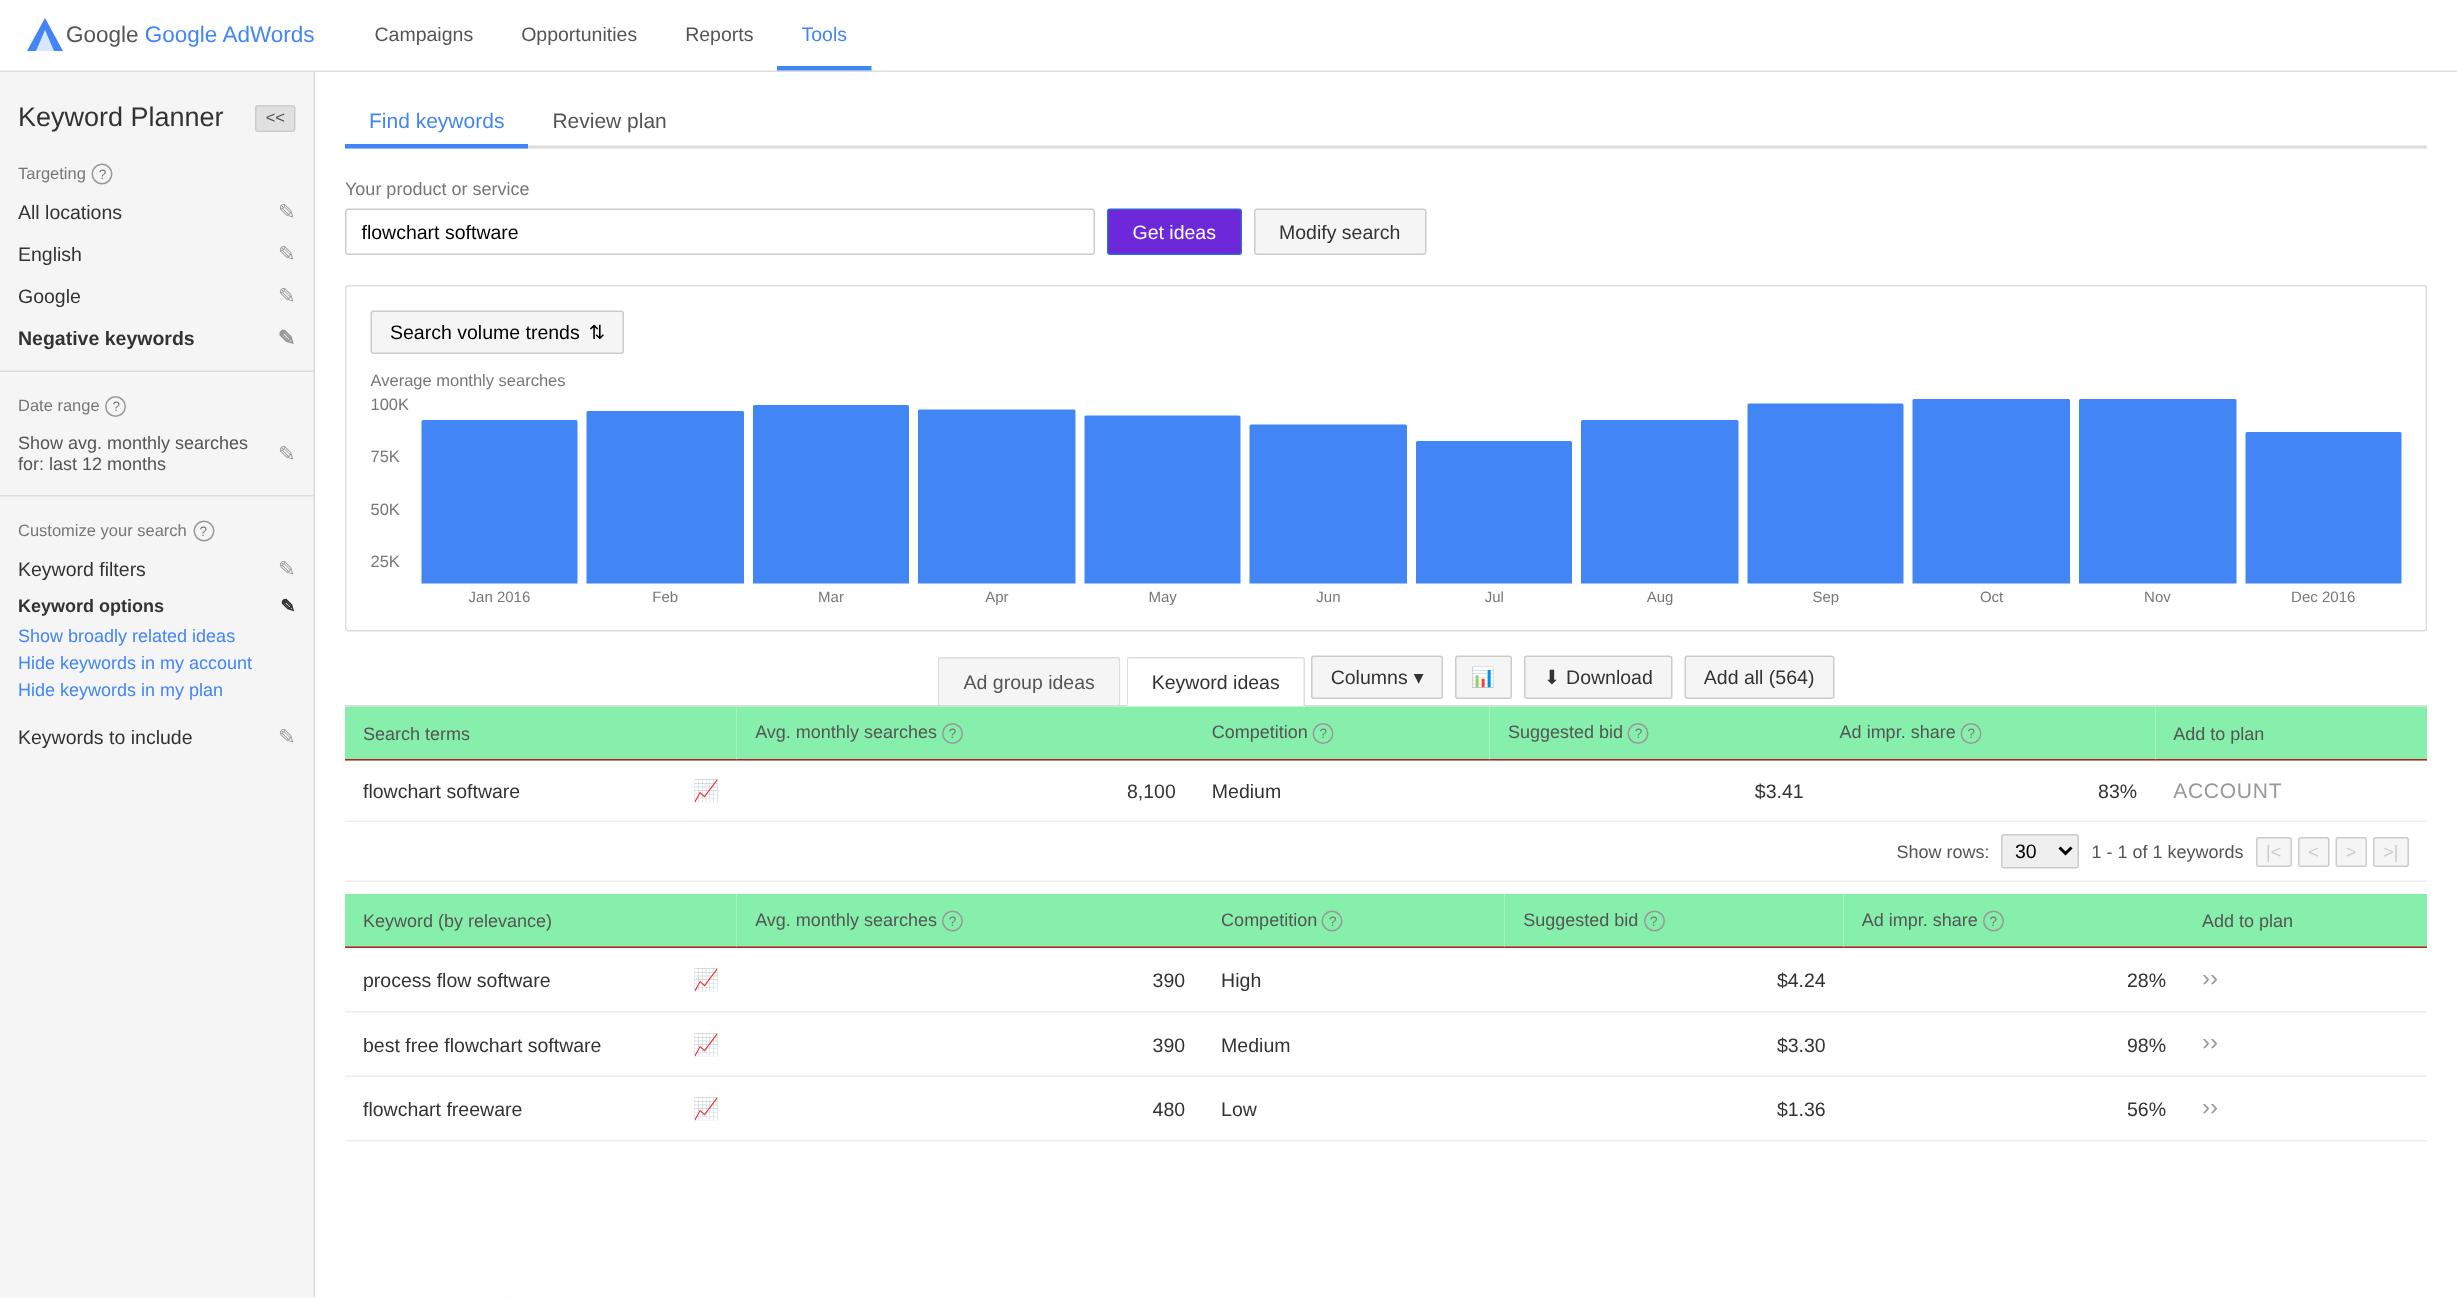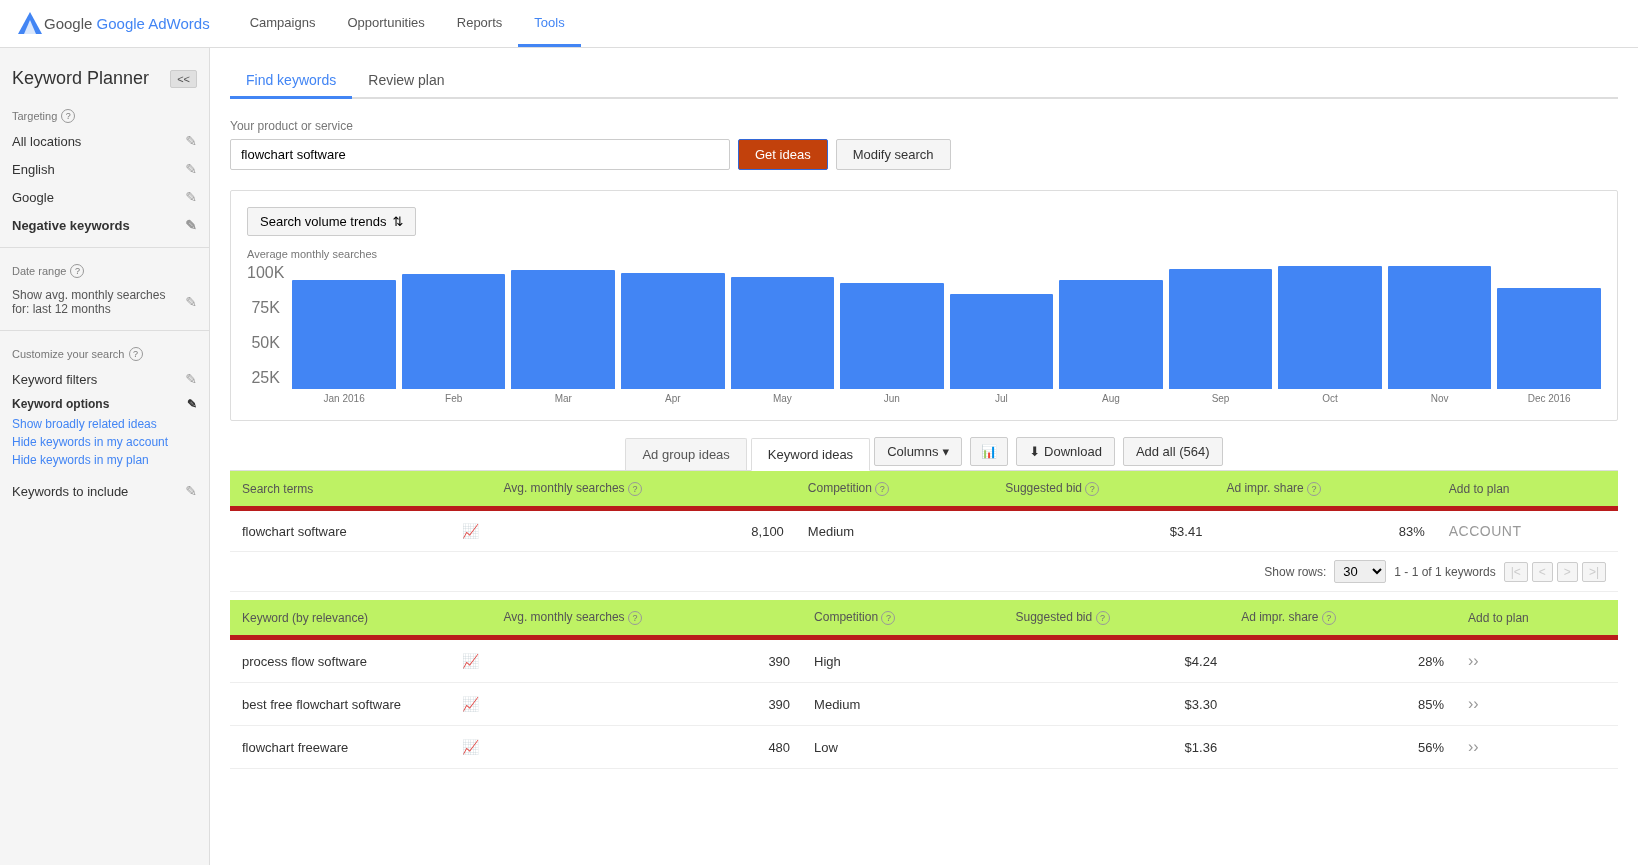--- a/index.html
+++ b/index.html
@@ -151,21 +151,21 @@
     .btn {
       padding: 7px 16px;
       border: 1px solid #ccc;
       background: #f5f5f5;
       cursor: pointer;
       font-size: 13px;
       border-radius: 2px;
       color: #333;
     }
     .btn-primary {
-      background: #c2410c;
+      background: #6d28d9;
       color: #fff;
       border-color: #3367d6;
     }
 
     
     .chart-container {
       border: 1px solid #ddd;
       border-radius: 2px;
       padding: 16px;
       margin-bottom: 16px;
@@ -181,24 +181,24 @@
       border-radius: 2px;
       display: inline-flex;
       align-items: center;
       gap: 6px;
     }
     .chart-y-label { font-size: 11px; color: #777; margin-bottom: 4px; }
     .chart-y-axis {
       display: flex;
       flex-direction: column;
       justify-content: space-between;
-      align-items: center;
+      align-items: flex-start;
       height: 140px;
       padding-right: 8px;
-      font-size: 16px;
+      font-size: 11px;
       color: #777;
       margin-top: 0;
     }
     .chart-bars {
       display: flex;
       align-items: flex-end;
       height: 140px;
       gap: 6px;
     }
     .chart-bar-group {
@@ -249,24 +249,24 @@
     }
     .ideas-tab-actions { display: flex; gap: 8px; align-items: center; padding-bottom: 4px; }
 
     
     .keywords-table {
       width: 100%;
       border-collapse: collapse;
       font-size: 13px;
     }
     .keywords-table th {
-      background: #bef264;
+      background: #86efac;
       padding: 10px 12px;
       text-align: left;
-      border-bottom: 5px solid #b91c1c;
+      border-bottom: 1px solid #b91c1c;
       color: #555;
       font-weight: 500;
       font-size: 12px;
       white-space: nowrap;
     }
     .keywords-table td {
       padding: 12px 12px;
       border-bottom: 1px solid #eee;
       color: #333;
     }
@@ -648,21 +648,21 @@
           </td>
         </tr>
         <tr class="table-row">
           <td>best free flowchart software</td>
           <td>
             <span class="trend-icon">📈</span>
           </td>
           <td class="col-right">390</td>
           <td>Medium</td>
           <td class="col-right">$3.30</td>
-          <td class="col-right">85%</td>
+          <td class="col-right">98%</td>
           <td>
             <button class="add-to-plan-btn">››</button>
           </td>
         </tr>
         <tr class="table-row">
           <td>flowchart freeware</td>
           <td>
             <span class="trend-icon">📈</span>
           </td>
           <td class="col-right">480</td>

